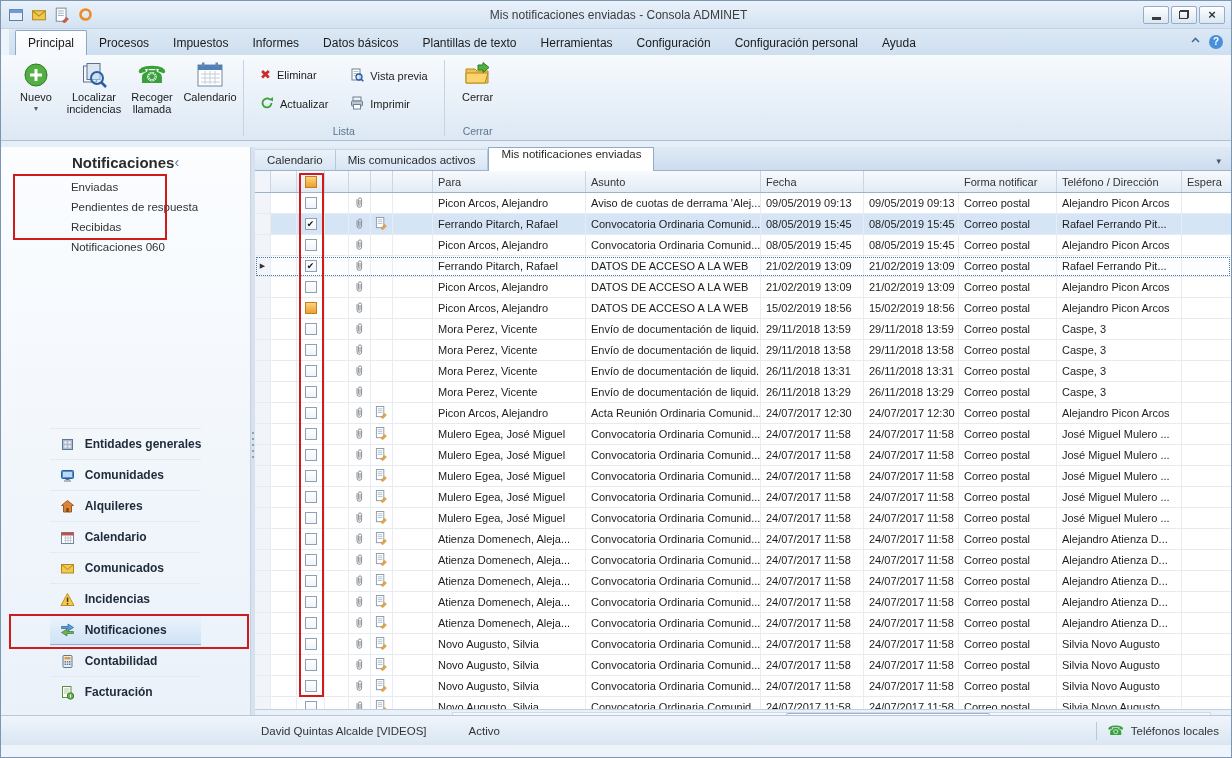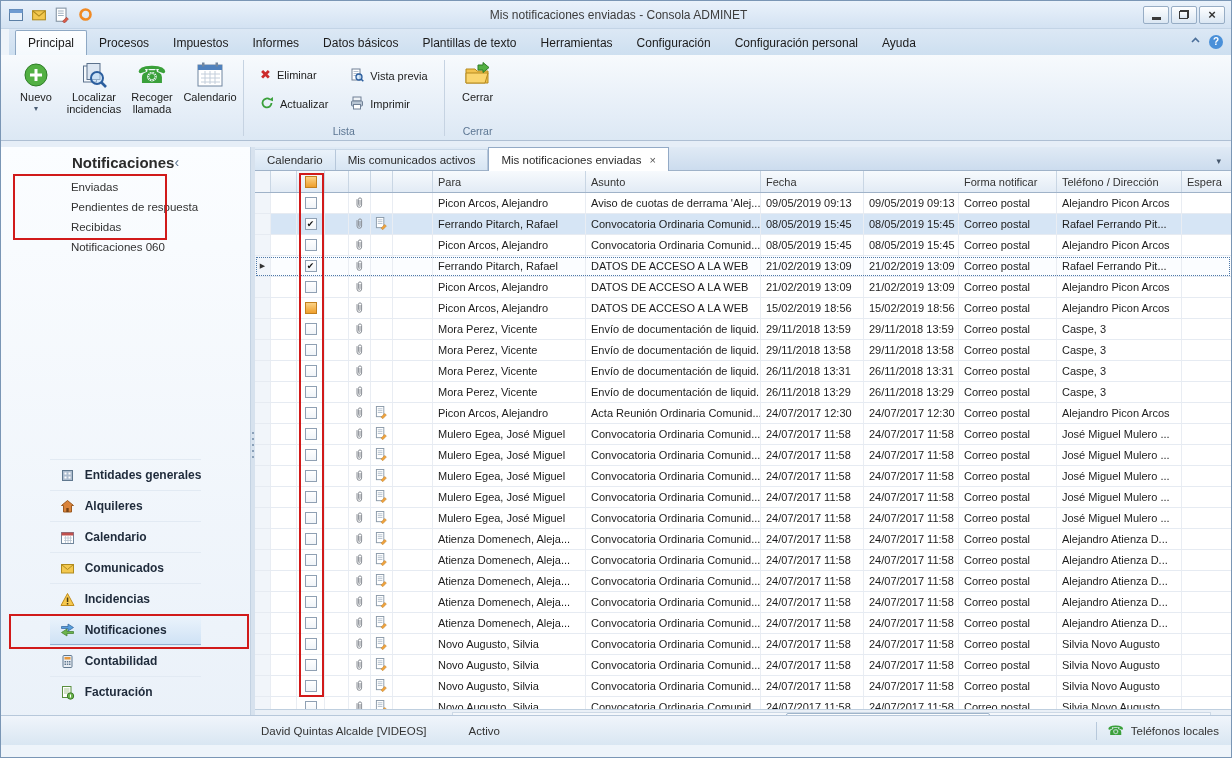--- a/index.html
+++ b/index.html
@@ -59,21 +59,21 @@
   .nav-ic { width:16px; height:16px; display:flex; align-items:center; justify-content:center; }
   .sb-bottom { height:20px; display:flex; align-items:center; justify-content:flex-end; padding-right:14px; color:#5a7390; font-size:9px; }
 
   .vsplit { width:4px; background:#d7e2ee; position:relative; }
   .vsplit .dots { position:absolute; top:285px; left:1px; width:2px; height:26px; background:repeating-linear-gradient(#8aa0b8 0 2px, transparent 2px 6px); }
 
   
   .content { flex:1; min-width:0; display:flex; flex-direction:column; background:#fff; }
   .doctabs { height:24px; display:flex; align-items:flex-end; background:linear-gradient(#e0eaf5,#ccdcee); border-bottom:1px solid #9fb2c8; }
   .dtab { height:21px; padding:0 12px; display:flex; align-items:center; gap:8px; font-size:11.5px; color:#2b2b2b; background:linear-gradient(#eaf2fa,#d7e5f3); border-right:1px solid #b6c7da; border-top:1px solid #c9d8e8; }
-  .dtab.active { height:24px; background:#fff; border:1px solid #93aac6; border-bottom:none; margin-bottom:-1px; }
+  .dtab.active { height:24px; background:#fff; border:1px solid #93aac6; border-bottom:none; margin-bottom:-1px;flex-direction:column; }
   .tclose { color:#555; font-size:11px; }
   .dt-spacer { flex:1; }
   .dt-drop { padding:0 10px 4px; color:#44566b; font-size:9px; }
 
   
   .grid { flex:1; display:flex; flex-direction:column; min-height:0; }
   .ghead { height:22px; display:flex; border-bottom:1px solid #9fb2c8; background:linear-gradient(#f7fafd,#e2ebf5); }
   .hc { display:flex; align-items:center; padding:0 5px; font-size:11px; color:#333; border-right:1px solid #c9d6e4; overflow:hidden; white-space:nowrap;text-align:right; }
   .gbody { flex:1; overflow:hidden; background:#fff; }
   .grow { display:flex; height:21px; border-bottom:1px solid #e6ebf2; background:#fff; }
@@ -293,20 +293,31 @@
                 <rect x="8.5" y="4.5" width="2" height="2" fill="#fff"></rect>
                 <rect x="4.5" y="8.5" width="2" height="2" fill="#fff"></rect>
                 <rect x="8.5" y="8.5" width="2" height="2" fill="#fff"></rect>
               </svg>
             </span>
             <span>Entidades generales</span>
           </div>
         <div class="nav-item">
             <span class="nav-ic">
               <svg width="15" height="15" viewBox="0 0 15 15">
+                <rect x="1.5" y="2.5" width="12" height="8" rx="1" fill="#4a8fd4" stroke="#2c5f99"></rect>
+                <rect x="3" y="4" width="9" height="5" fill="#bcd9f2"></rect>
+                <rect x="5.5" y="11" width="4" height="1" fill="#60788f"></rect>
+                <rect x="4" y="12.5" width="7" height="1" fill="#60788f"></rect>
+              </svg>
+            </span>
+            <span>Comunidades</span>
+          </div>
+        <div class="nav-item">
+            <span class="nav-ic">
+              <svg width="15" height="15" viewBox="0 0 15 15">
                 <path d="M7.5 1.5 L13.5 6.5 H11.5 V13 H3.5 V6.5 H1.5 Z" fill="#d9833b" stroke="#9c5a20"></path>
                 <rect x="6.3" y="9" width="2.4" height="4" fill="#7a4516"></rect>
               </svg>
             </span>
             <span>Alquileres</span>
           </div>
         <div class="nav-item">
             <span class="nav-ic">
               <svg width="15" height="15" viewBox="0 0 15 15">
                 <rect x="1.5" y="2.5" width="12" height="11" fill="#fff" stroke="#70869c"></rect>

